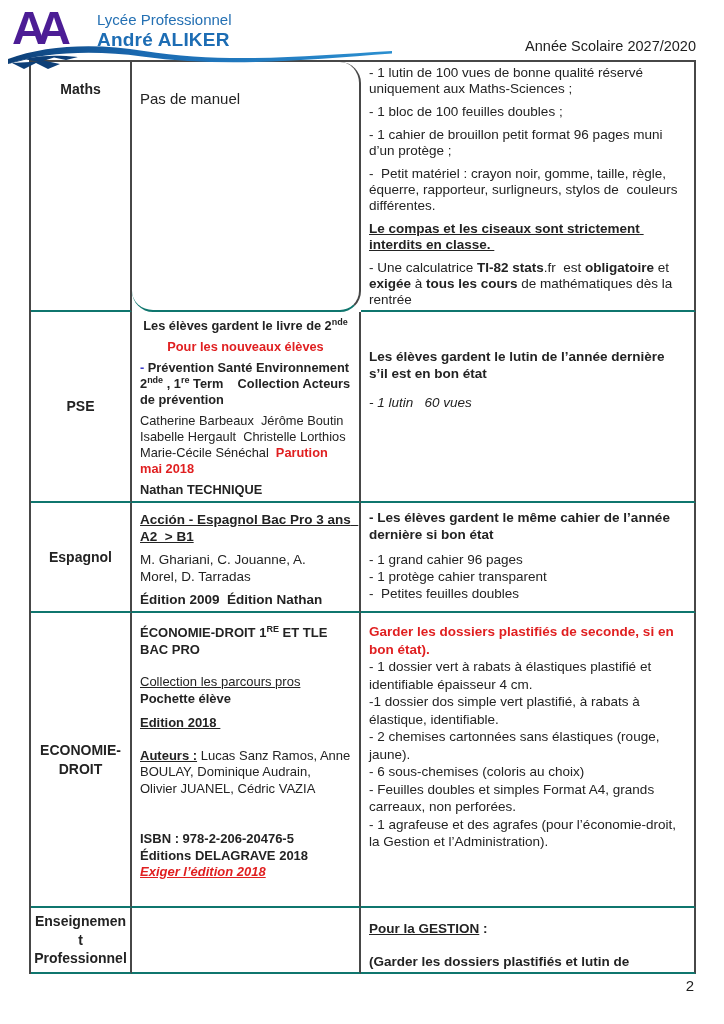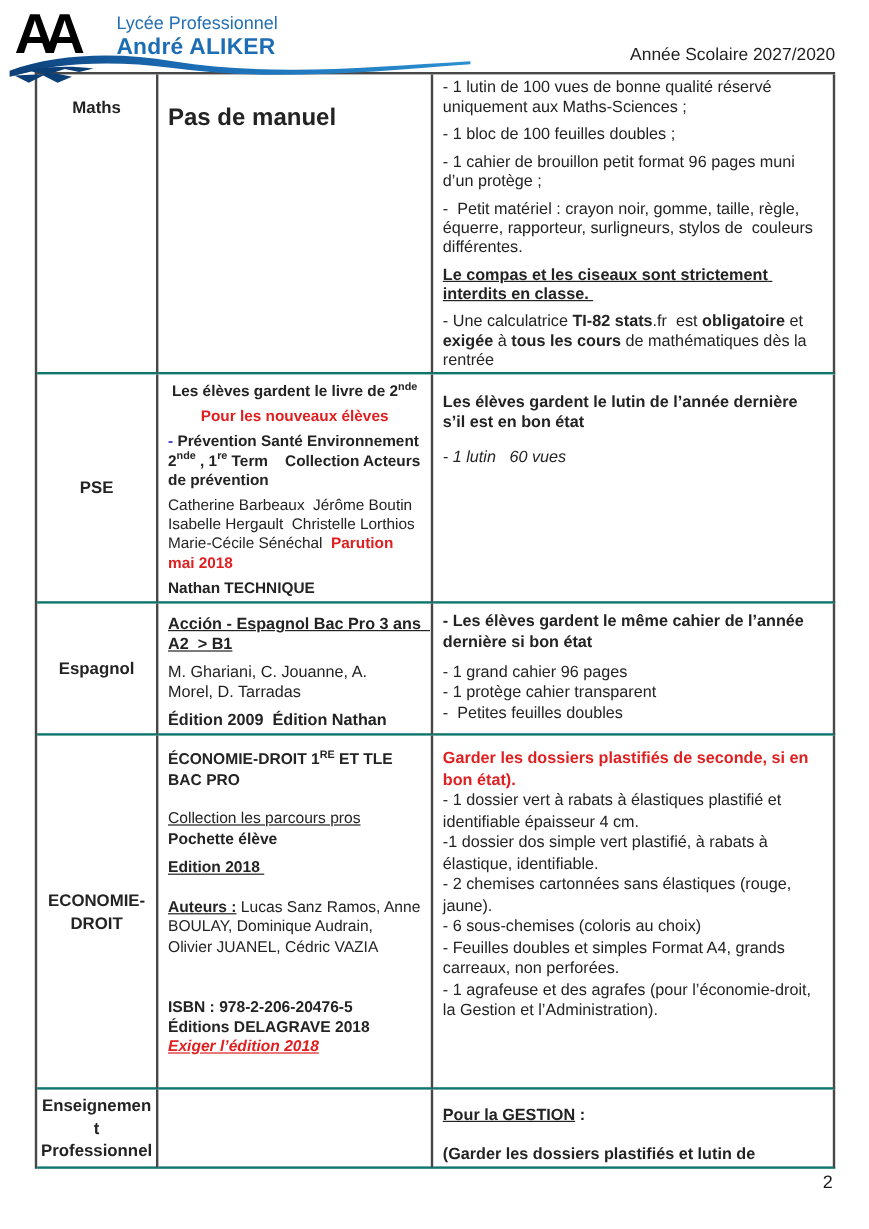--- a/index.html
+++ b/index.html
@@ -6,21 +6,21 @@
   body{
     width:724px;height:1024px;background:#ffffff;position:relative;
     font-family:"Liberation Sans",sans-serif;color:#232323;
     -webkit-font-smoothing:antialiased;
   }
   .page{position:absolute;inset:0;overflow:hidden;}
 
   
   .monogram{
     position:absolute;left:12px;top:4px;font-size:47px;font-weight:bold;
-    color:#000000;letter-spacing:-9px;line-height:1;
+    color:#4c1d95;letter-spacing:-9px;line-height:1;
   }
   .logo-text{position:absolute;left:97px;top:12px;line-height:1.12;}
   .logo-line1{font-size:15px;color:#2470b3;}
   .logo-line2{font-size:19px;font-weight:bold;color:#1d6db4;letter-spacing:.2px;}
   .swoosh{position:absolute;left:6px;top:43px;z-index:3;}
   .year{
     position:absolute;right:28px;top:38px;font-size:14.5px;color:#1e1e1e;
   }
 
   
@@ -46,41 +46,41 @@
   b{font-weight:bold;}
   sup{font-size:9px;line-height:0;}
 
   .subject{
     display:flex;flex-direction:column;align-items:center;justify-content:center;
     font-weight:bold;text-align:center;font-size:14px;line-height:1.35;
   }
   .subject.top{justify-content:flex-start;padding-top:18px;}
 
   
-  .r1c2{padding-top:28px;font-weight:bold;font-size:20px;}
+  .r1c2{padding-top:28px;font-weight:normal;font-size:15px;border-radius:21px;}
   .r1c3{padding-top:3px;}
   .r1c3 .p{line-height:16px;margin-bottom:7px;}
 
   
   .r2c2{font-size:12.8px;line-height:16px;padding-top:6px;}
   .r2c2 .p{margin:0 0 5px;}
-  .r2c3{padding-top:14px;}
+  .r2c3{padding-top:36px;}
   .r2c3 .item{margin-top:12px;font-style:italic;}
 
   
   .r3c2{padding-top:8px;}
   .r3c2 .p{margin:0 0 6px;}
   .r3c3{padding-top:6px;}
   .r3c3 .list .p{margin:0;}
   .r3c3 .list{margin-top:8px;}
 
   
   .r4c2{font-size:13px;line-height:16.5px;padding-top:12px;}
   .r4c2 .p{margin:0;}
-  .gap-s{margin-top:8px !important;}
+  .gap-s{margin-top:8px !important;text-decoration:underline;}
   .gap-m{margin-top:16px !important;}
   .gap-l{margin-top:34px !important;}
   .r4c3{padding-top:10px;line-height:17.5px;}
   .r4c3 .p{margin:0;}
 
   
   .r5c3{padding-top:12px;}
   .r5c3 .p{margin:0;}
   .r5c3 .second{margin-top:16px;}
 

